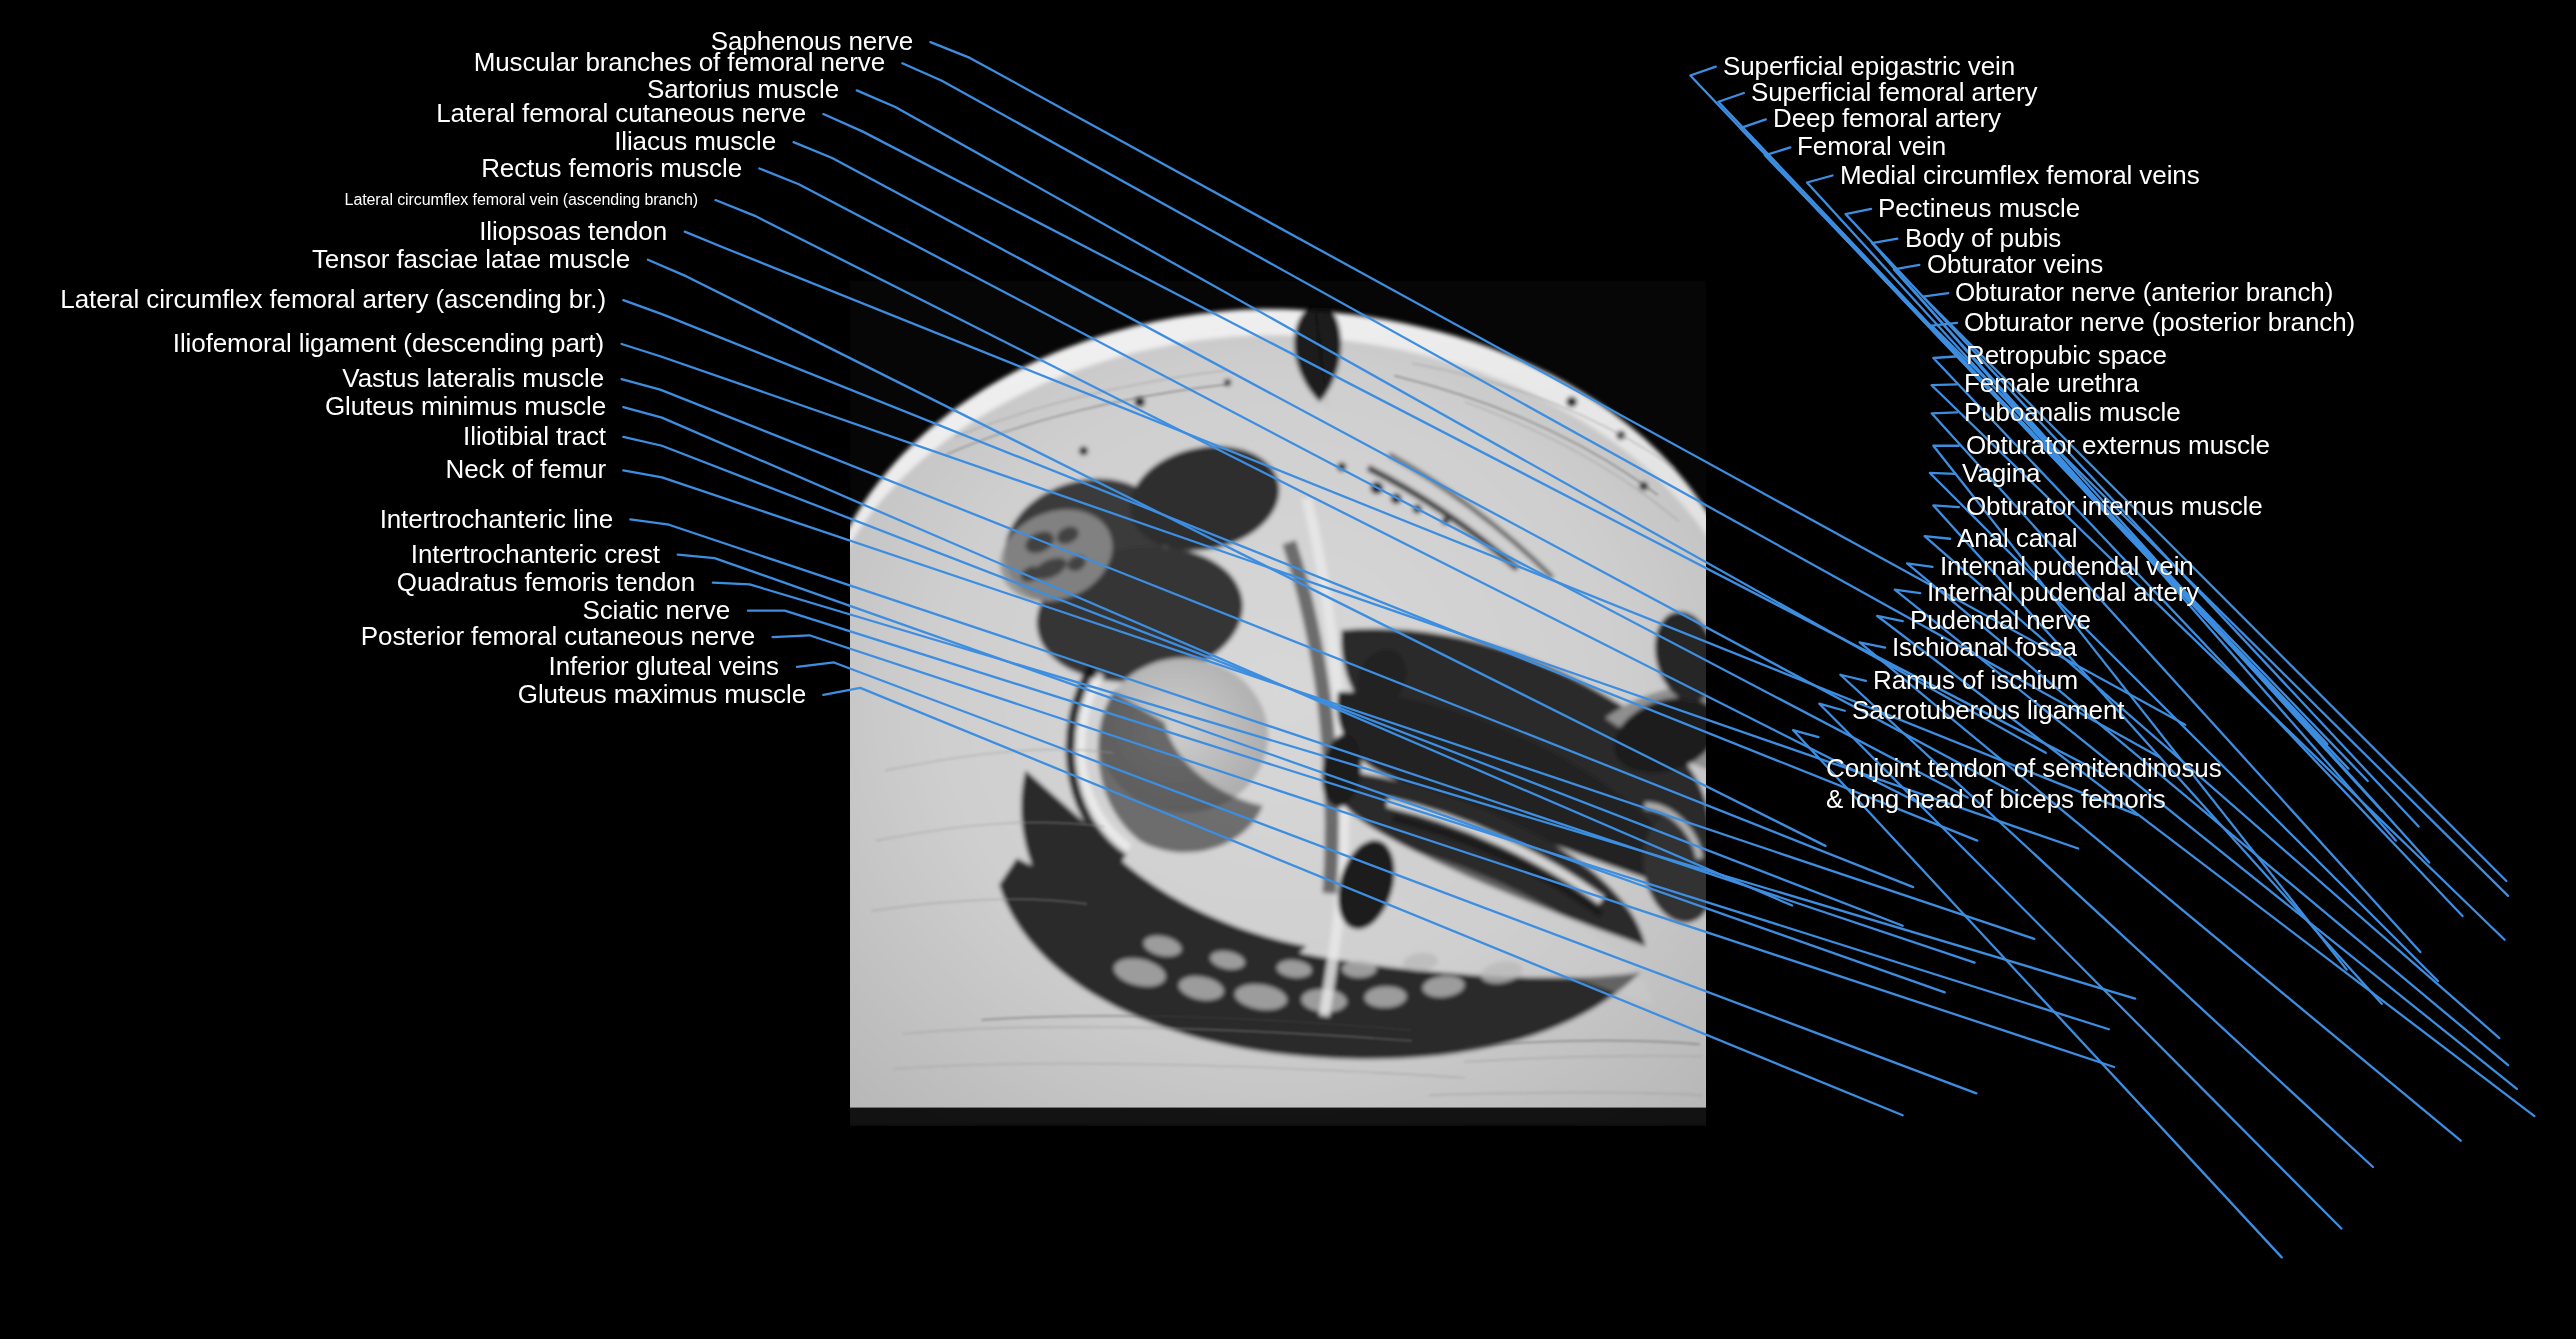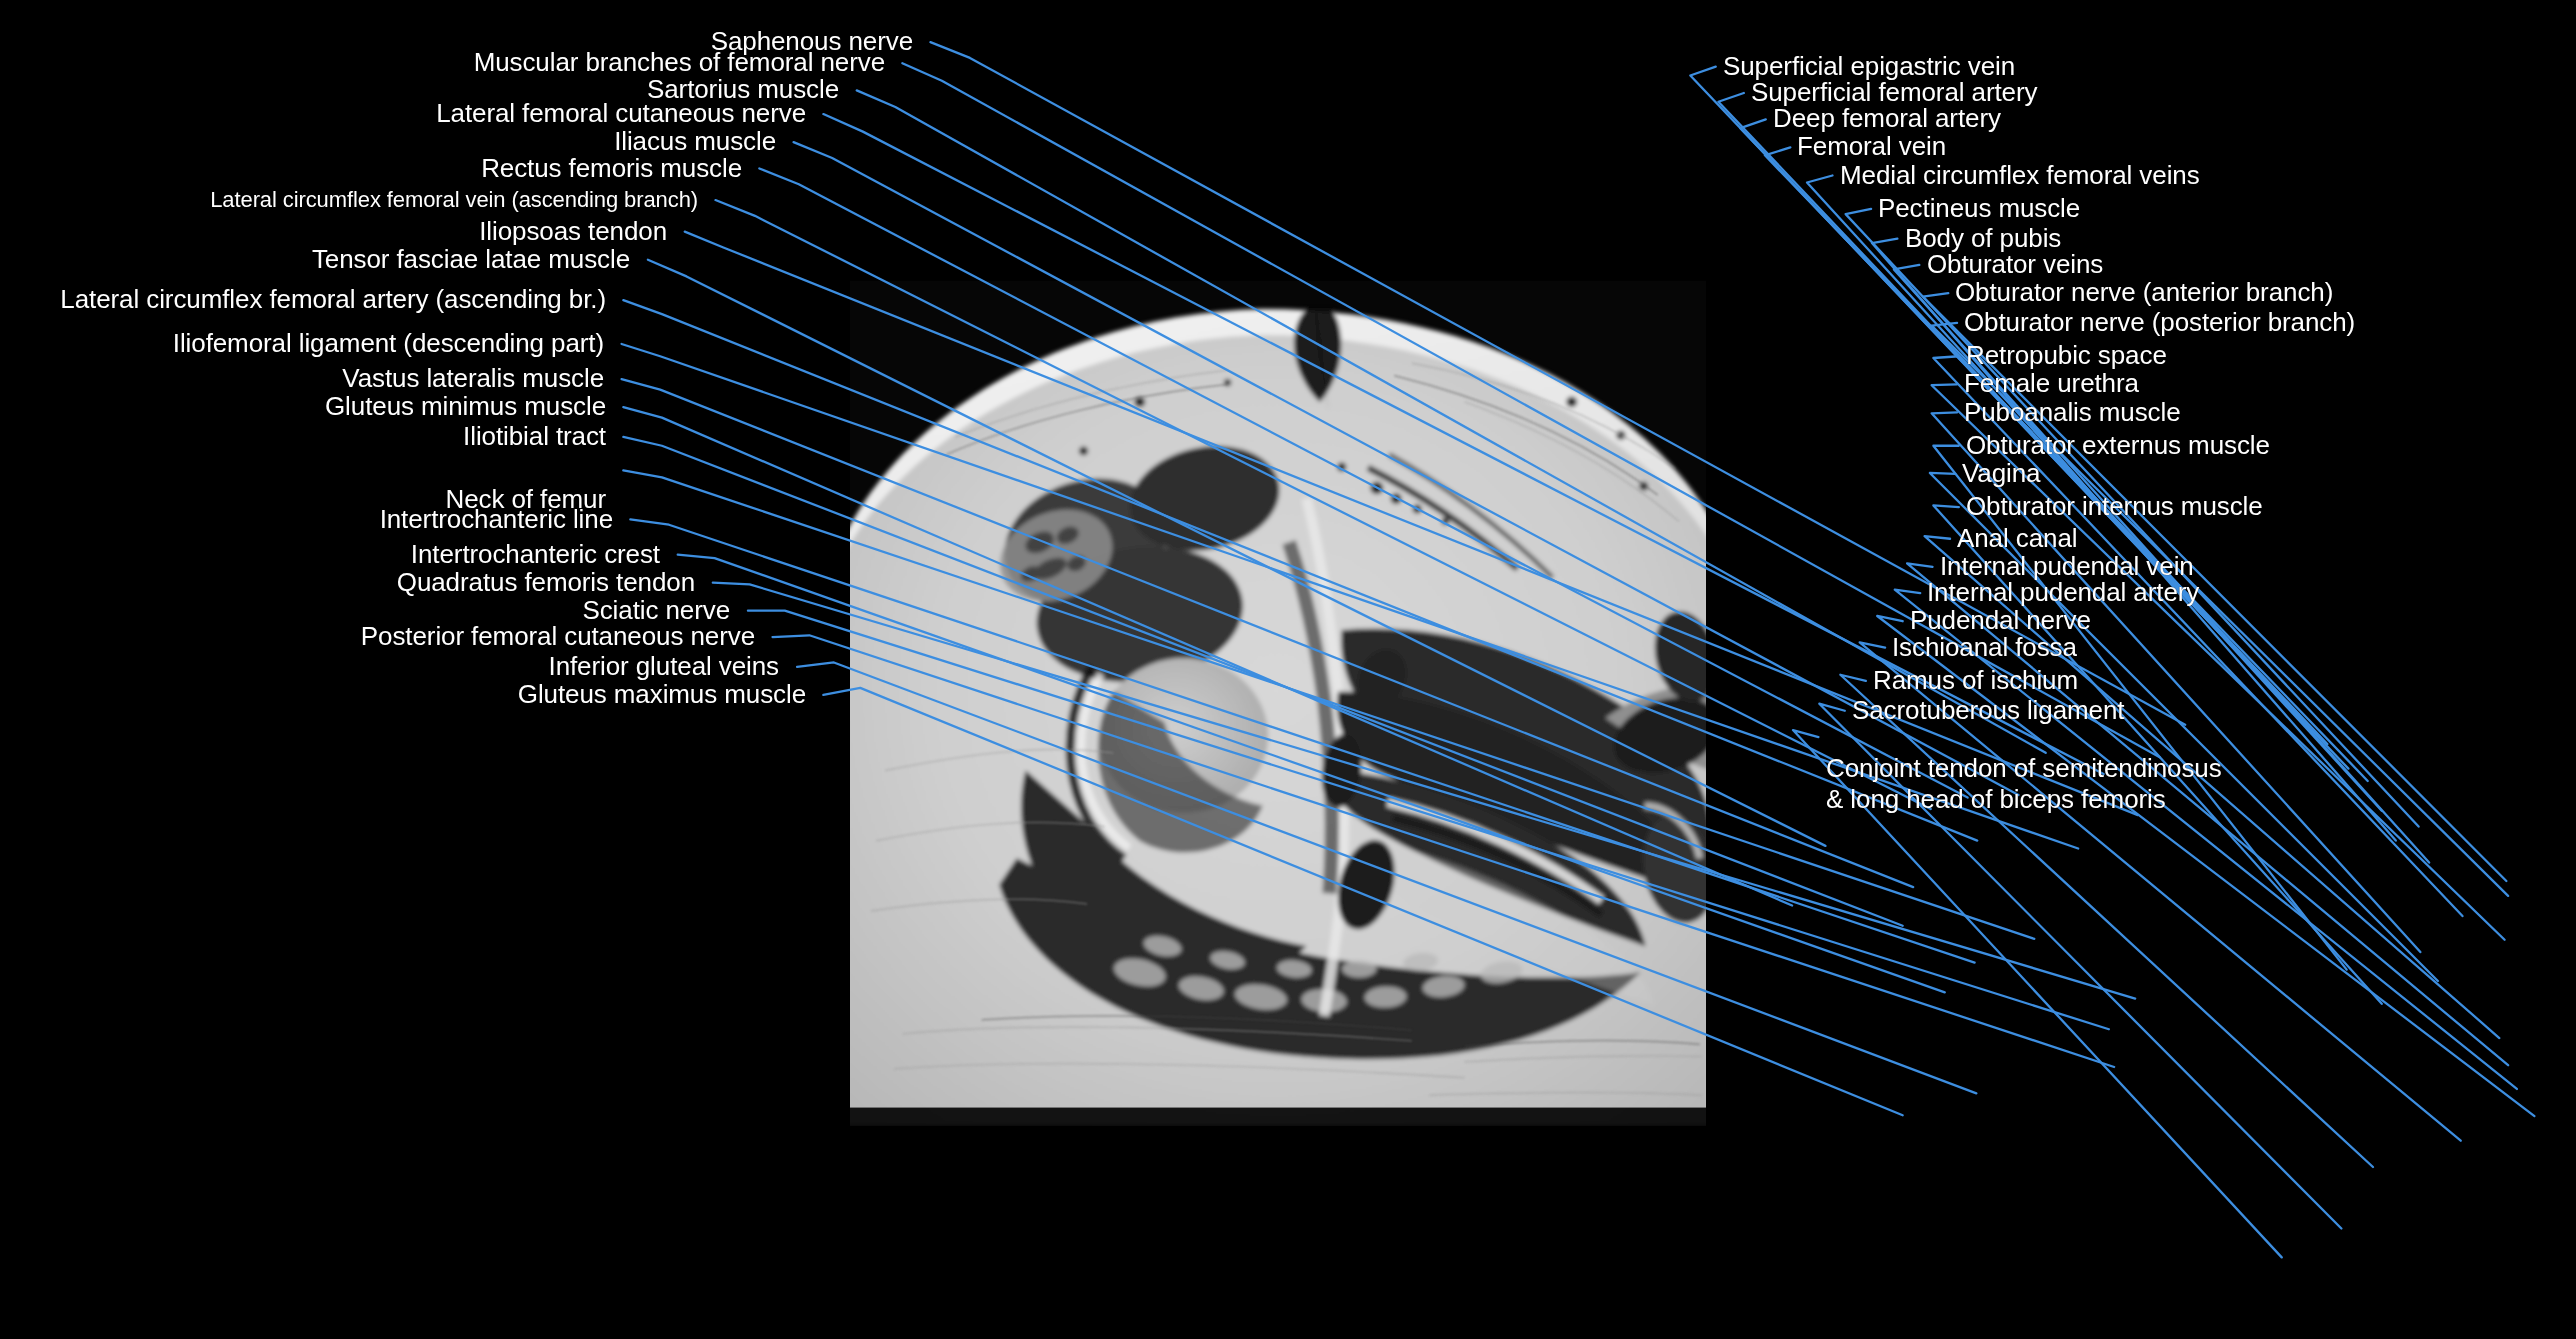--- a/index.html
+++ b/index.html
@@ -35,21 +35,21 @@
     position: absolute;
     color: #ffffff;
     font-size: 26px;
     line-height: 1.06;
     white-space: pre;
     letter-spacing: -0.1px;
     text-shadow: 0 0 0.9px rgba(0,0,0,0.9);
   }
   .label.left  { text-align: right; transform: translateY(-50%); }
   .label.right { text-align: left;  transform: translateY(-50%); }
-  .label.small { font-size: 22px; text-align: center; }
+  .label.small { font-size: 16px; text-align: center; }
   .label.two-line { line-height: 1.18; margin-top: 36px; }
 </style>
 </head>
 <body>
 
 <div id="stage">
 
   <div id="mri-wrap">
     <svg id="mri-svg" viewBox="0 0 975 965" preserveAspectRatio="none">
       <defs>
@@ -255,21 +255,21 @@
       <div class="label left" style="right: 1800px; top: 142px;">Iliacus muscle</div>
       <div class="label left" style="right: 1834px; top: 169px;">Rectus femoris muscle</div>
       <div class="label left small" style="right: 1878px; top: 200px;">Lateral circumflex femoral vein (ascending branch)</div>
       <div class="label left" style="right: 1909px; top: 232px;">Iliopsoas tendon</div>
       <div class="label left" style="right: 1946px; top: 260px;">Tensor fasciae latae muscle</div>
       <div class="label left" style="right: 1970px; top: 300px;">Lateral circumflex femoral artery (ascending br.)</div>
       <div class="label left" style="right: 1972px; top: 344px;">Iliofemoral ligament (descending part)</div>
       <div class="label left" style="right: 1972px; top: 379px;">Vastus lateralis muscle</div>
       <div class="label left" style="right: 1970px; top: 407px;">Gluteus minimus muscle</div>
       <div class="label left" style="right: 1970px; top: 437px;">Iliotibial tract</div>
-      <div class="label left" style="right: 1970px; top: 470px; margin-top: 30px;">Neck of femur</div>
+      <div class="label left" style="right: 1970px; top: 470px;">Neck of femur</div>
       <div class="label left" style="right: 1963px; top: 520px;">Intertrochanteric line</div>
       <div class="label left" style="right: 1916px; top: 555px;">Intertrochanteric crest</div>
       <div class="label left" style="right: 1881px; top: 583px;">Quadratus femoris tendon</div>
       <div class="label left" style="right: 1846px; top: 611px;">Sciatic nerve</div>
       <div class="label left" style="right: 1821px; top: 637px;">Posterior femoral cutaneous nerve</div>
       <div class="label left" style="right: 1797px; top: 667px;">Inferior gluteal veins</div>
       <div class="label left" style="right: 1770px; top: 695px;">Gluteus maximus muscle</div>
     </div>
   <div id="labels-right">
       <div class="label right" style="left: 1723px; top: 67px;">Superficial epigastric vein</div>

